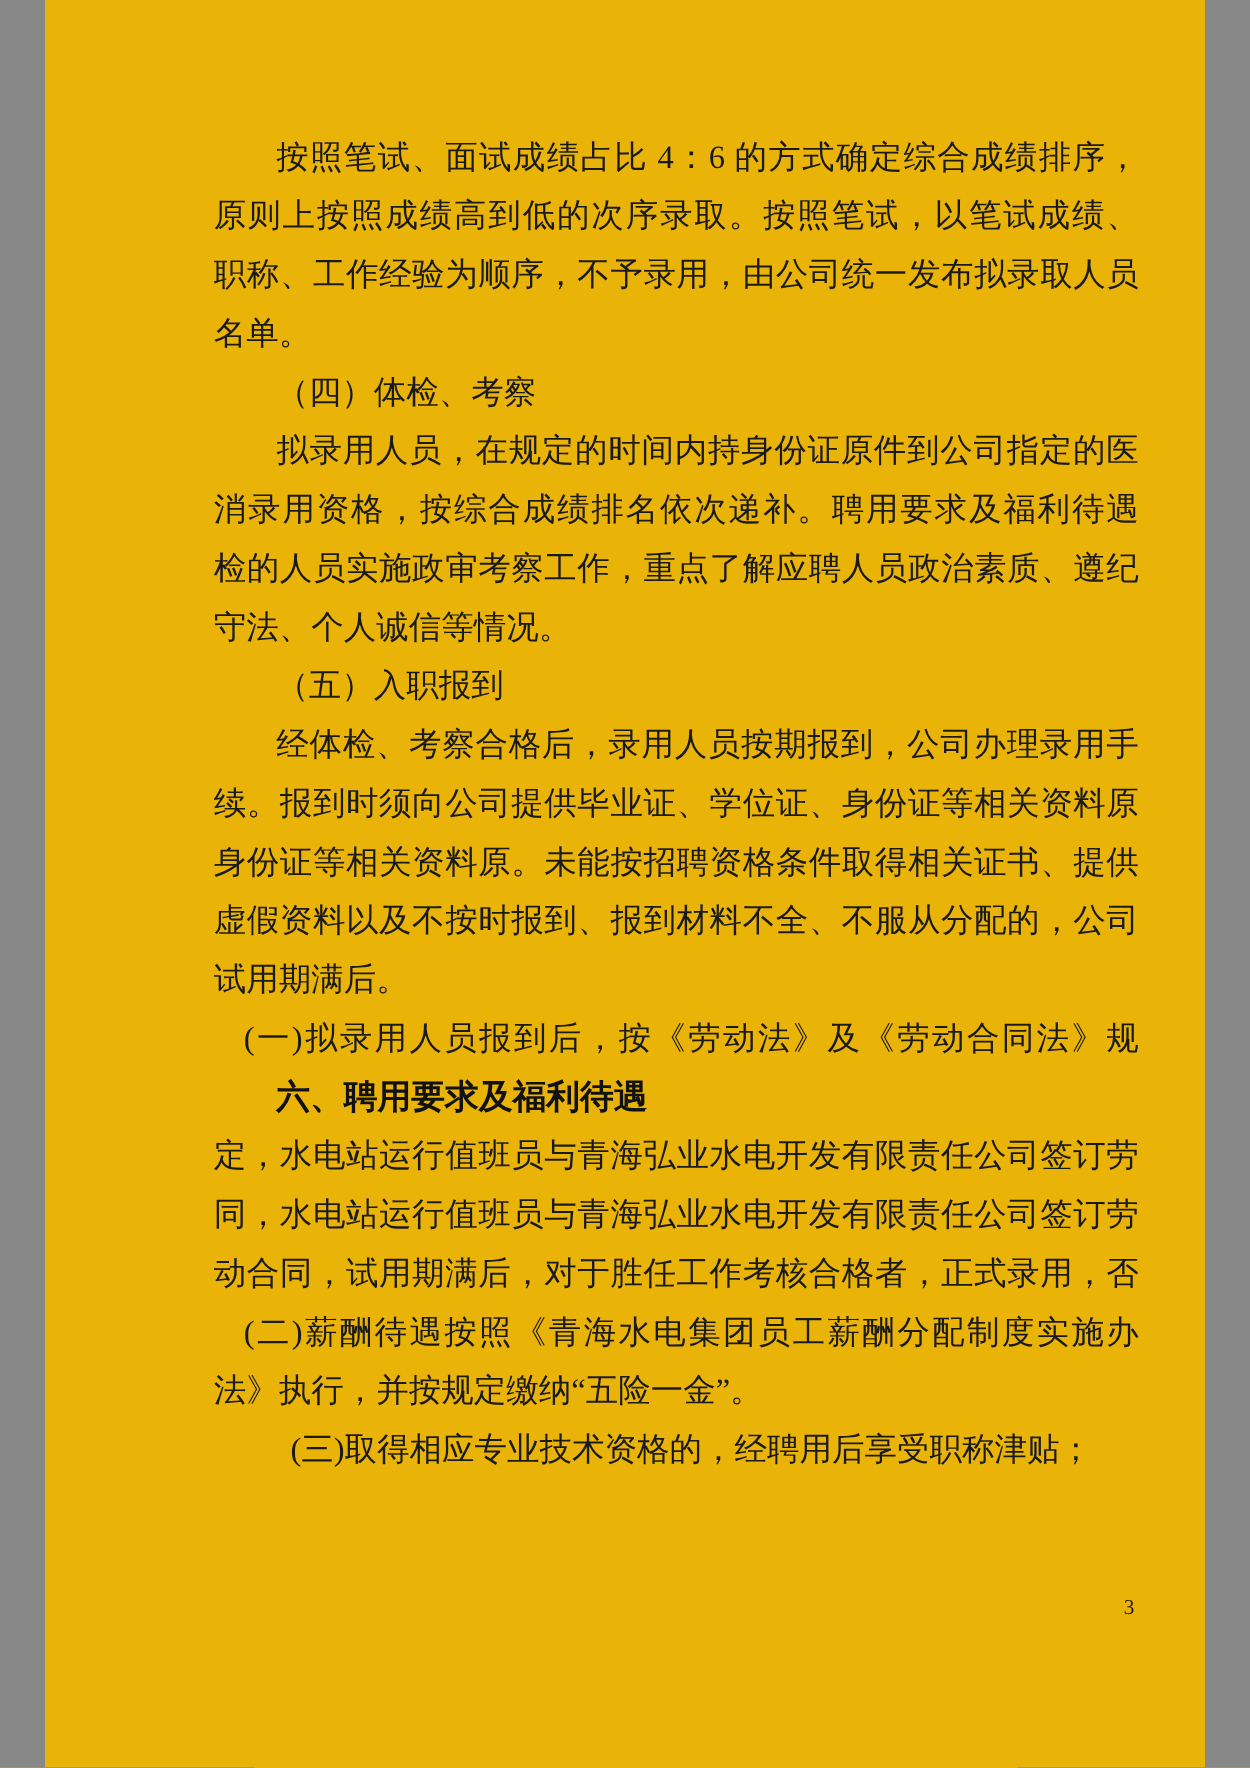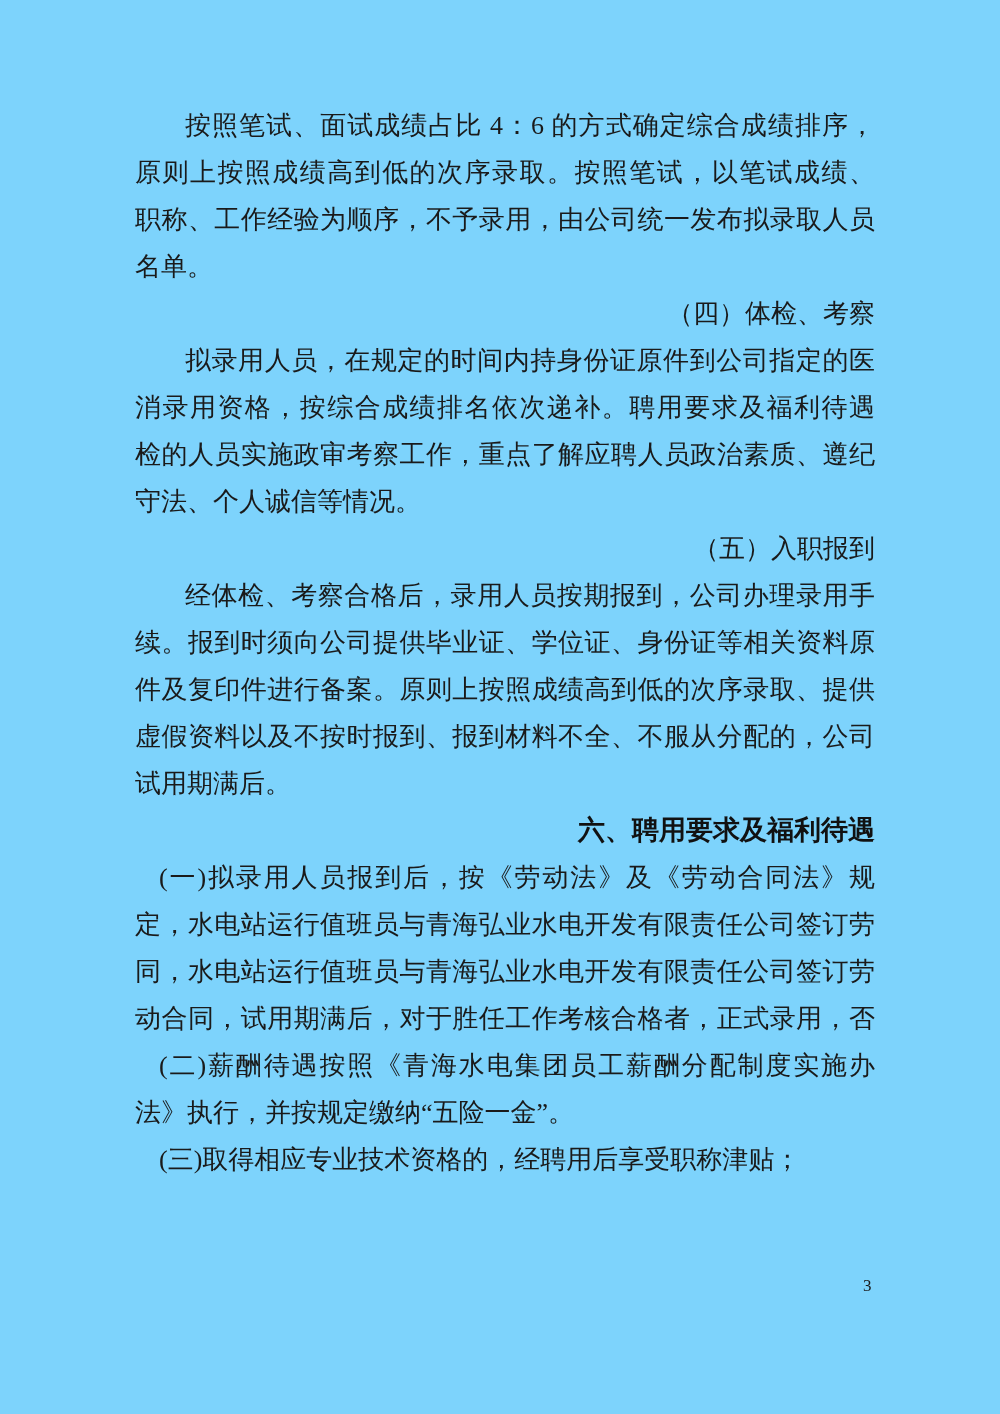--- a/index.html
+++ b/index.html
@@ -1,21 +1,21 @@
 <!DOCTYPE html>
 <html><head>
 <meta charset="utf-8">
 <style>
   html, body { margin: 0; padding: 0; background: #888; }
   .page {
     position: relative;
-    width: 1000px;
+    width: 928px;
     height: 1414px;
     margin: 0 auto;
-    background: #7dd3fc;
+    background: #eab308;
     overflow: hidden;
     font-family: "Liberation Serif", serif;
   }
   .content {
     position: absolute;
     left: 135px;
     top: 102px;
     width: 740px;
     color: #1a1a1a;
     font-size: 26px;
@@ -25,22 +25,22 @@
     height: 47px;
     line-height: 47px;
     overflow: hidden;
     white-space: nowrap;
   }
   .line.justify {
     white-space: normal;
     text-align: justify;
     text-align-last: justify;
   }
-  .line.ind2 { padding-left: 50px; text-align: right; }
-  .line.ind1 { padding-left: 24px; }
+  .line.ind2 { padding-left: 50px; }
+  .line.ind1 { padding-left: 24px; text-align: center; }
   .line.heading {
     font-family: "Liberation Sans", sans-serif;
     font-weight: 700;
     font-size: 27px;
     color: #111111;
   }
   .footer {
     position: absolute;
     left: 0; right: 0; bottom: 0; height: 140px;
   }
@@ -64,25 +64,25 @@
       <div class="line justify">职称、工作经验为顺序，不予录用，由公司统一发布拟录取人员</div>
       <div class="line">名单。</div>
       <div class="line ind2">（四）体检、考察</div>
       <div class="line justify ind2">拟录用人员，在规定的时间内持身份证原件到公司指定的医</div>
       <div class="line justify">消录用资格，按综合成绩排名依次递补。聘用要求及福利待遇</div>
       <div class="line justify">检的人员实施政审考察工作，重点了解应聘人员政治素质、遵纪</div>
       <div class="line">守法、个人诚信等情况。</div>
       <div class="line ind2">（五）入职报到</div>
       <div class="line justify ind2">经体检、考察合格后，录用人员按期报到，公司办理录用手</div>
       <div class="line justify">续。报到时须向公司提供毕业证、学位证、身份证等相关资料原</div>
-      <div class="line justify">件及复印件进行备案。原则上按照成绩高到低的次序录取、提供</div>
+      <div class="line justify">身份证等相关资料原。未能按招聘资格条件取得相关证书、提供</div>
       <div class="line justify">虚假资料以及不按时报到、报到材料不全、不服从分配的，公司</div>
       <div class="line">试用期满后。</div>
+      <div class="line justify ind1">(一)拟录用人员报到后，按《劳动法》及《劳动合同法》规</div>
       <div class="line ind2 heading">六、聘用要求及福利待遇</div>
-      <div class="line justify ind1">(一)拟录用人员报到后，按《劳动法》及《劳动合同法》规</div>
       <div class="line justify">定，水电站运行值班员与青海弘业水电开发有限责任公司签订劳</div>
       <div class="line justify">同，水电站运行值班员与青海弘业水电开发有限责任公司签订劳</div>
       <div class="line justify">动合同，试用期满后，对于胜任工作考核合格者，正式录用，否</div>
       <div class="line justify ind1">(二)薪酬待遇按照《青海水电集团员工薪酬分配制度实施办</div>
       <div class="line">法》执行，并按规定缴纳“五险一金”。</div>
       <div class="line ind1">(三)取得相应专业技术资格的，经聘用后享受职称津贴；</div>
     </div>
 
   <div class="page-number">3</div>
 

